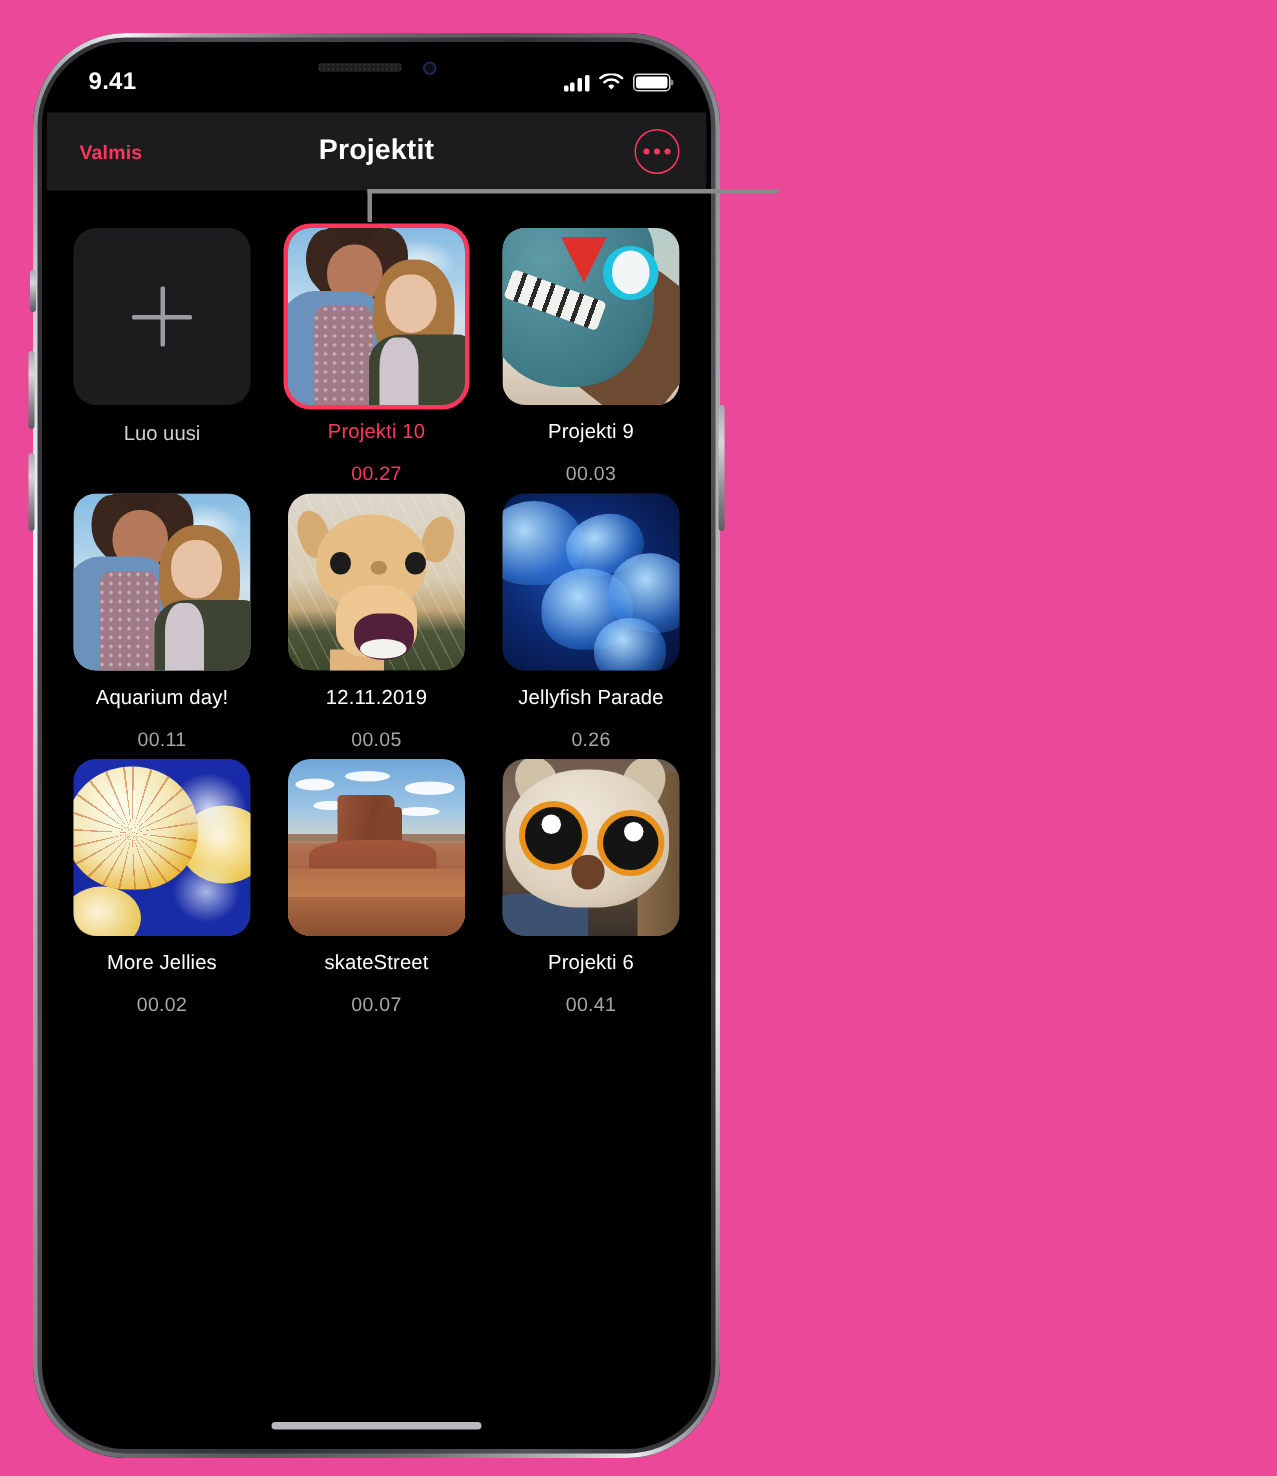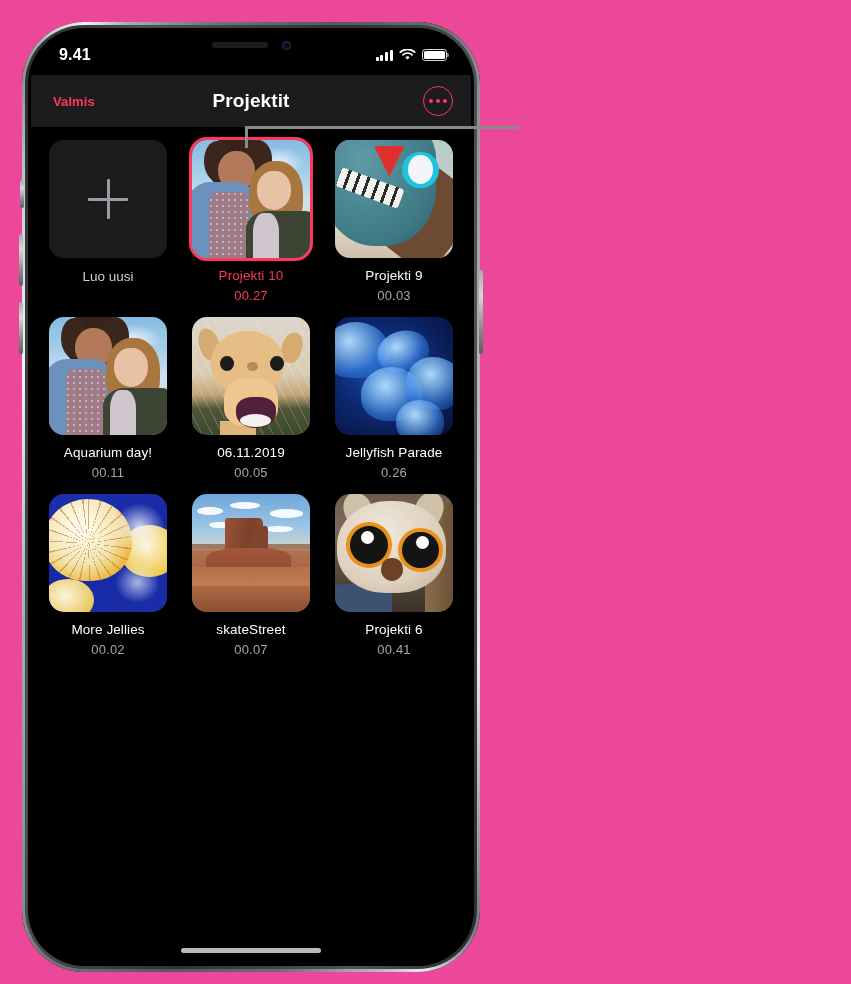--- a/index.html
+++ b/index.html
@@ -129,21 +129,21 @@
     position: absolute; right: 18px;
     width: 30px; height: 30px; border-radius: 50%;
     border: 1.8px solid #ff375f;
     display: flex; align-items: center; justify-content: center; gap: 2.6px;
   }
   .nav-more i { width: 4px; height: 4px; border-radius: 50%; background: #ff375f; display:block; }
 
   
   .grid {
     position: absolute; top: 96px; left: 0; right: 0; bottom: 0;
-    padding: 13px 14px 0 14px;
+    padding: 25px 14px 0 14px;
     display: grid;
     grid-template-columns: repeat(3, 1fr);
     grid-auto-rows: 177px;
     column-gap: 17px;
     align-content: start;
   }
   .tile { display: flex; flex-direction: column; align-items: center; }
   .thumb {
     width: 118px; height: 118px;
     border-radius: 15px;
@@ -153,21 +153,21 @@
   }
   .thumb.selected {
     box-shadow: 0 0 0 3px #ff375f;
   }
   .tile-name {
     margin-top: 11px;
     font-size: 13.5px; color: #fff; text-align: right;
     letter-spacing: .1px; line-height: 1.1;
   }
   .tile-dur {
-    margin-top: 4px;
+    margin-top: 12px;
     font-size: 13px; color: #a6a6ab; text-align: center; letter-spacing:.2px;
   }
   .tile.selected-tile .tile-name,
   .tile.selected-tile .tile-dur { color: #ff375f; }
 
   
   .newtile {
     width: 118px; height: 118px; border-radius: 15px;
     background: #1c1c1e;
     display: flex; align-items: center; justify-content: center;
@@ -405,21 +405,21 @@
               <div class="head"></div>
                 <div class="neck"></div>
                 <div class="eyeL"></div>
               <div class="eyeR"></div>
                 <div class="nostril"></div>
                 <div class="snout"></div>
               <div class="mouth"></div>
                 <div class="tongue"></div>
             </div>
           </div>
-          <div class="tile-name">06.11.2019</div>
+          <div class="tile-name">12.11.2019</div>
           <div class="tile-dur">00.05</div>
         </div>
 
         <div class="tile">
           <div class="thumb">
             <div class="art art-jelly-blue">
               <div class="jb jb1"></div>
                 <div class="jb jb2"></div>
                 <div class="jb jb3"></div>
               <div class="jb jb4"></div>

